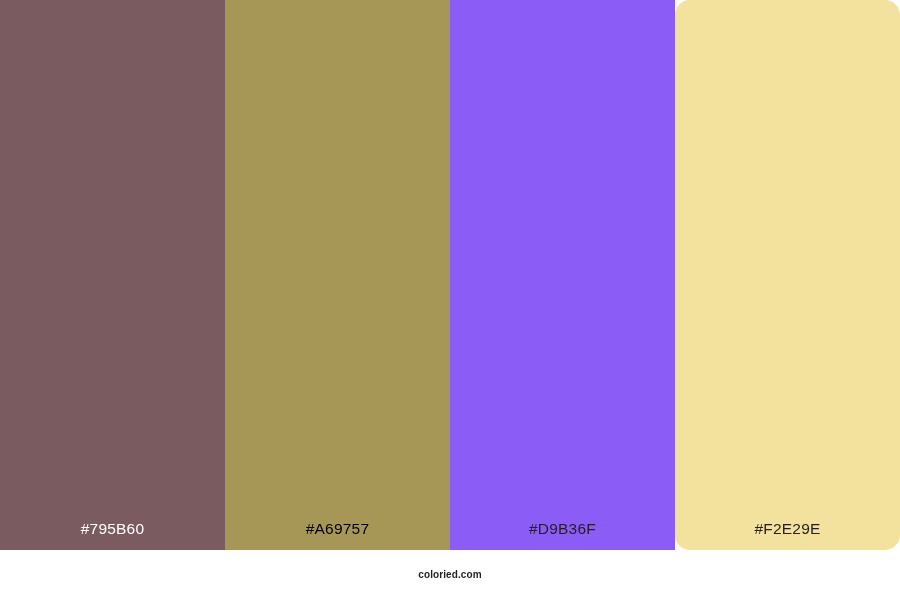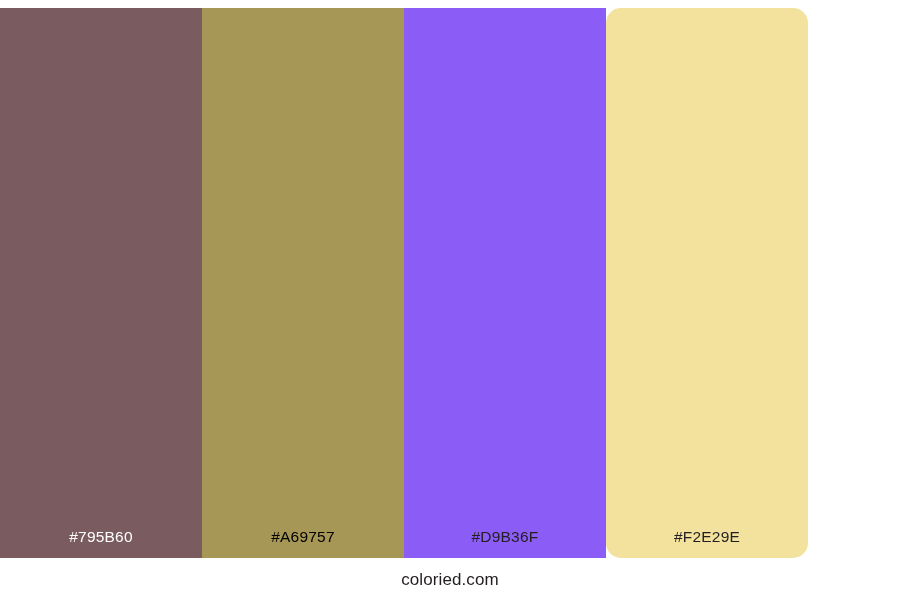--- a/index.html
+++ b/index.html
@@ -15,25 +15,24 @@
     overflow: hidden;
   }
   .palette-page {
     width: 900px;
     height: 600px;
     display: flex;
     flex-direction: column;
     background: #ffffff;
   }
   .swatch-strip {
-    width: 808px;
+    width: 900px;
     height: 550px;
     display: flex;
     flex-direction: row;
-    margin-top: 8px;
   }
   .swatch {
     flex: 1 1 180px;
     height: 550px;
     position: relative;
     display: flex;
     align-items: flex-end;
     justify-content: center;
   }
   .swatch-label {
@@ -50,22 +49,22 @@
   }
   .footer-bar {
     width: 900px;
     height: 50px;
     background: #ffffff;
     display: flex;
     align-items: center;
     justify-content: center;
   }
   .footer-brand {
-    font-size: 17px;
-    font-weight: 400;
+    font-size: 10px;
+    font-weight: 700;
     color: #231f20;
     letter-spacing: 0.1px;
     line-height: 1;
     user-select: none;
   }
 </style>
 </head>
 <body>
 
 <div class="palette-page">

